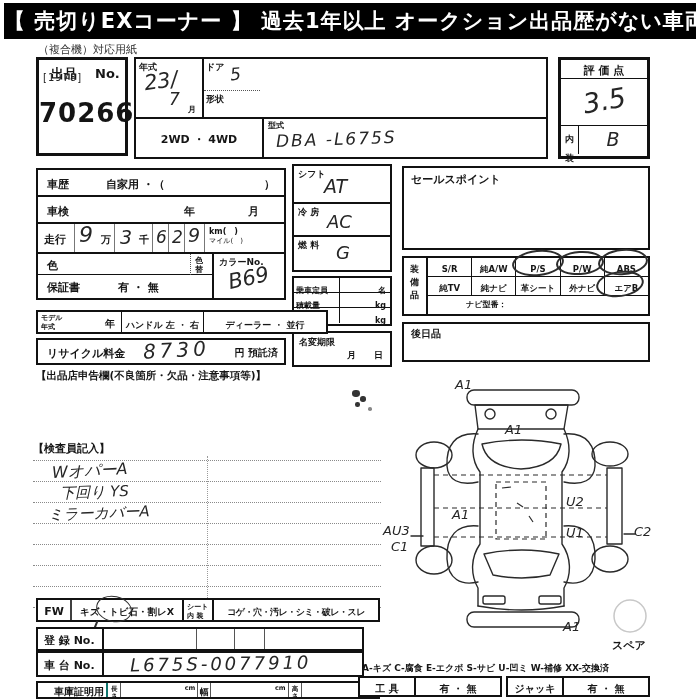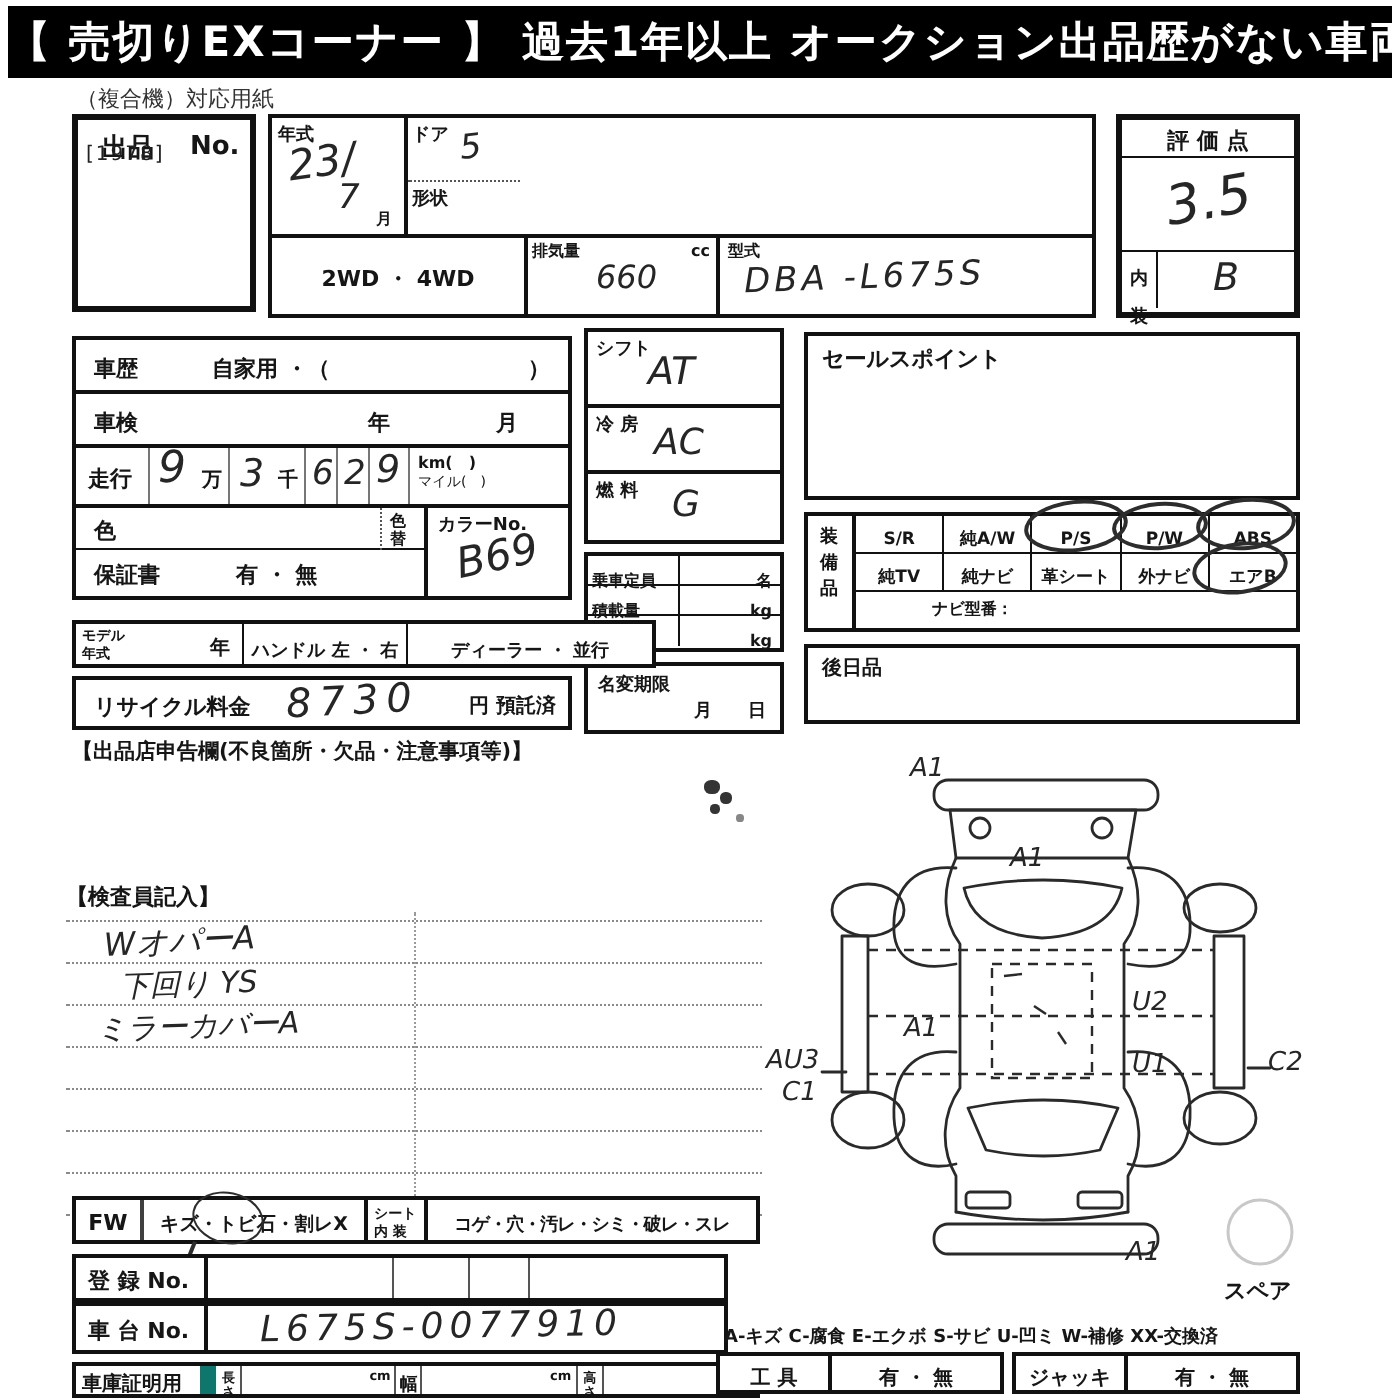--- a/index.html
+++ b/index.html
@@ -39,45 +39,41 @@
 </head>
 <body>
 
 <div class="banner">【 売切りEXコーナー 】 過去1年以上 オークション出品歴がない車両</div>
 <div class="abs" style="left:38px; top:42px; font-size:11px; color:#333;">（複合機）対応用紙</div>
 
 <div class="box3" style="left:36px; top:57px; width:92px; height:99px;">
   <span class="abs lbl" style="left:12px; top:5px; font-size:13px;">出品</span>
   <span class="abs lbl" style="left:56px; top:6px; font-size:13px;">No.</span>
   <span class="abs" style="left:4px; top:12px; font-size:10px; color:#222; letter-spacing:1px;">[1978]</span>
+  <div class="abs" style="left:0; top:38px; width:100%; text-align:center; font-size:26px; font-weight:bold; letter-spacing:1px;">70266</div>
 </div>
 
 <div class="box" style="left:134px; top:57px; width:414px; height:102px;">
   <div class="row" style="height:60px; border-bottom:2px solid #111;">
     <div class="cell" style="width:68px; border-right:2px solid #111;">
       <span class="abs lbl" style="left:3px; top:2px; font-size:9px;">年式</span>
       <span class="abs hw" style="left:8px; top:10px; font-size:21px; transform:rotate(-8deg);">23/</span>
       <span class="abs hw" style="left:33px; top:30px; font-size:17px;">7</span>
       <span class="abs lbl" style="left:52px; top:45px; font-size:8px;">月</span>
     </div>
     <div class="cell" style="width:56px;">
       <span class="abs lbl" style="left:2px; top:2px; font-size:9px;">ドア</span>
       <span class="abs hw" style="left:26px; top:5px; font-size:17px; transform:rotate(-6deg);">5</span>
       <div class="abs" style="left:0; top:31px; width:100%; border-top:1px dotted #555;"></div>
       <span class="abs lbl" style="left:2px; top:34px; font-size:9px;">形状</span>
     </div>
   </div>
   <div class="row" style="height:38px;">
     <div class="cell" style="width:128px; border-right:2px solid #111; text-align:center; line-height:38px;">
       <span class="lbl" style="font-size:11px;">2WD ・ 4WD</span>
-    </div>
-    <div class="cell" style="width:96px; border-right:2px solid #111;">
-      <span class="abs lbl" style="left:2px; top:1px; font-size:8px;">排気量</span>
-      <span class="abs hw" style="left:34px; top:10px; font-size:16px;">660</span>
-      <span class="abs lbl" style="right:3px; top:2px; font-size:8px;">cc</span>
     </div>
     <div class="cell" style="flex:1;">
       <span class="abs lbl" style="left:4px; top:1px; font-size:8px;">型式</span>
       <span class="abs hw" style="left:12px; top:10px; font-size:17px; letter-spacing:2px; transform:rotate(-2deg);">DBA -L675S</span>
     </div>
   </div>
 </div>
 
 <div class="box3" style="left:558px; top:57px; width:92px; height:102px;">
   <div style="height:19px; border-bottom:1.5px solid #111; text-align:center; line-height:18px;">
@@ -296,21 +292,21 @@
 <div class="box row" style="left:36px; top:651px; width:328px; height:26px;">
   <div style="width:66px; border-right:2px solid #111; line-height:22px; padding-left:6px;">
     <span class="lbl" style="font-size:11px;">車 台 No.</span>
   </div>
   <div class="cell" style="flex:1;">
     <span class="abs hw" style="left:26px; top:0px; font-size:18px; letter-spacing:3px; transform:rotate(-1deg);">L675S-0077910</span>
   </div>
 </div>
 
 <div class="box row" style="left:36px; top:681px; width:344px; height:18px;">
-  <div style="width:70px; border-right:8px solid #0f766e; line-height:14px; padding-left:3px;">
+  <div style="width:70px; border-right:2px solid #0f766e; line-height:14px; padding-left:16px;">
     <span class="lbl" style="font-size:10px;">車庫証明用</span>
   </div>
   <div class="cell" style="width:13px; border-right:1px solid #555; padding:0 0 0 3px;">
     <span class="stack" style="width:8px; display:inline-block; font-size:6.5px; line-height:7px;">長さ</span>
   </div>
   <div class="cell" style="flex:1; border-right:1px solid #555;">
     <span class="abs" style="right:2px; top:1px; font-size:6.5px; font-weight:bold;">cm</span>
   </div>
   <div class="cell" style="width:13px; border-right:1px solid #555; text-align:center; line-height:14px;">
     <span class="lbl" style="font-size:9px;">幅</span>

